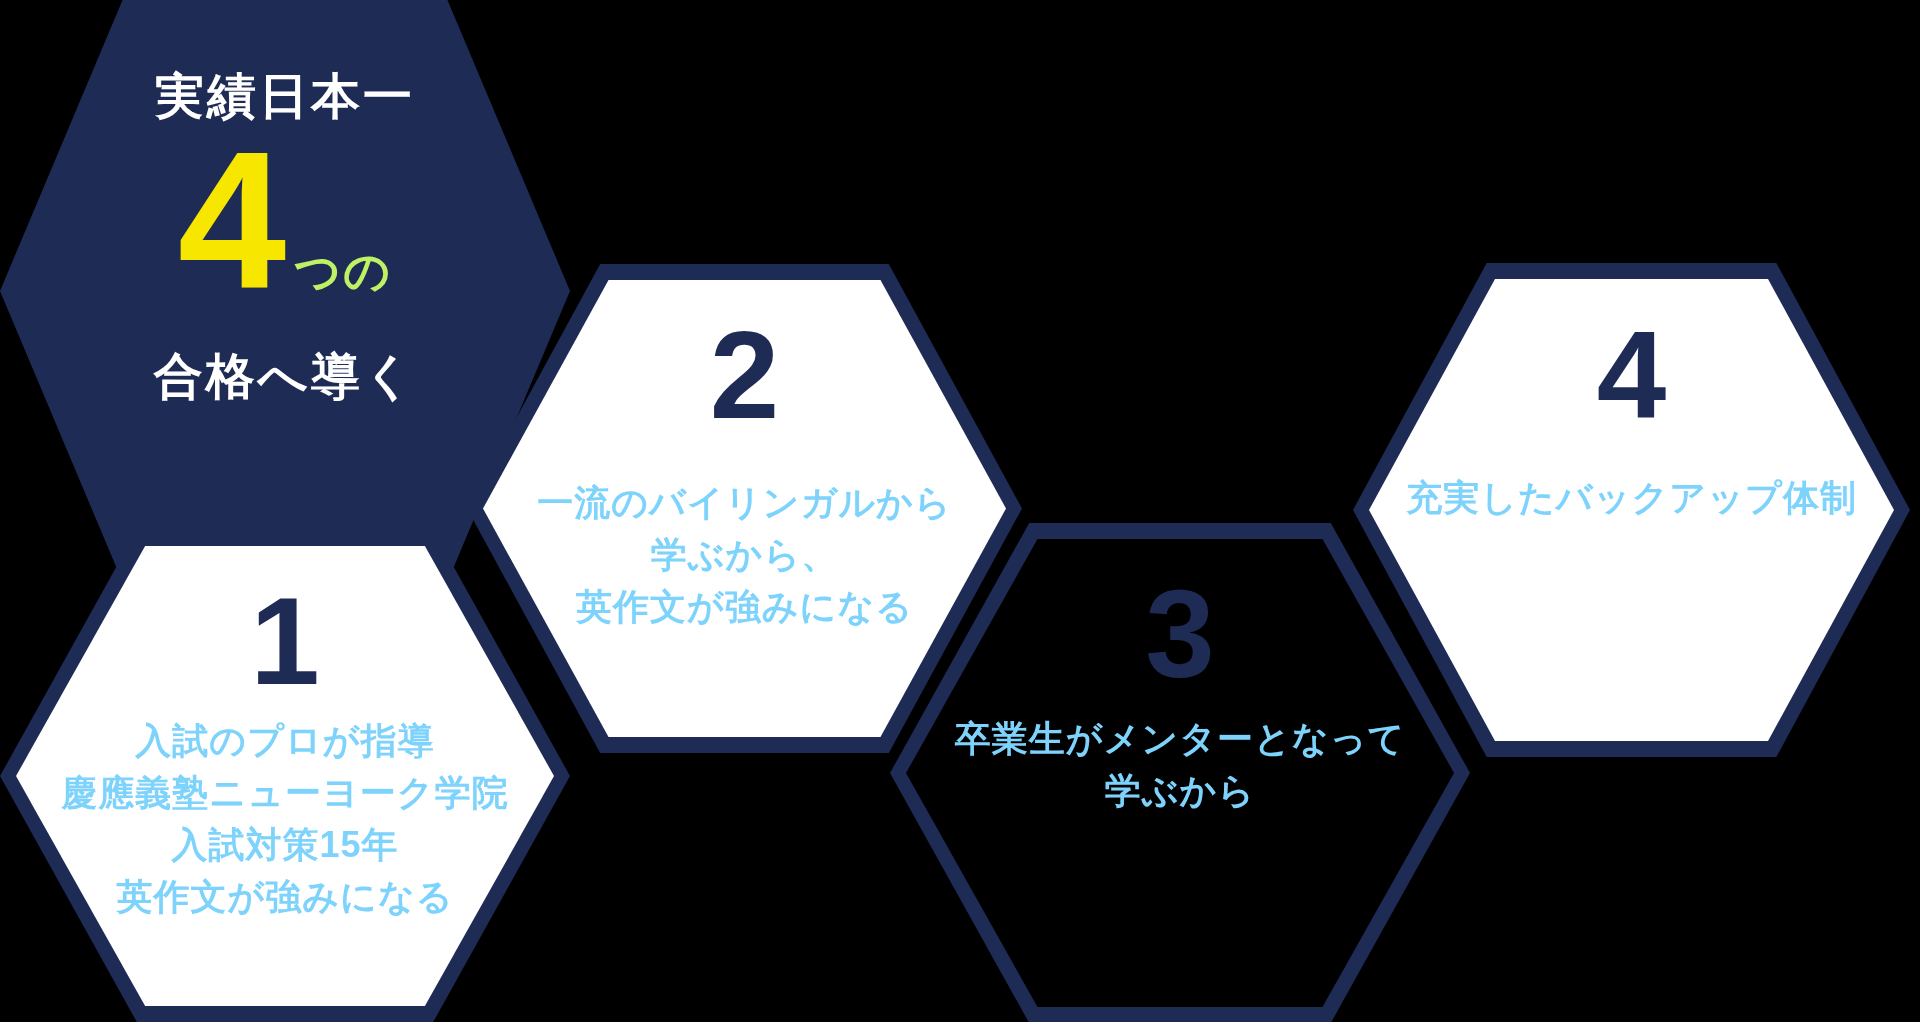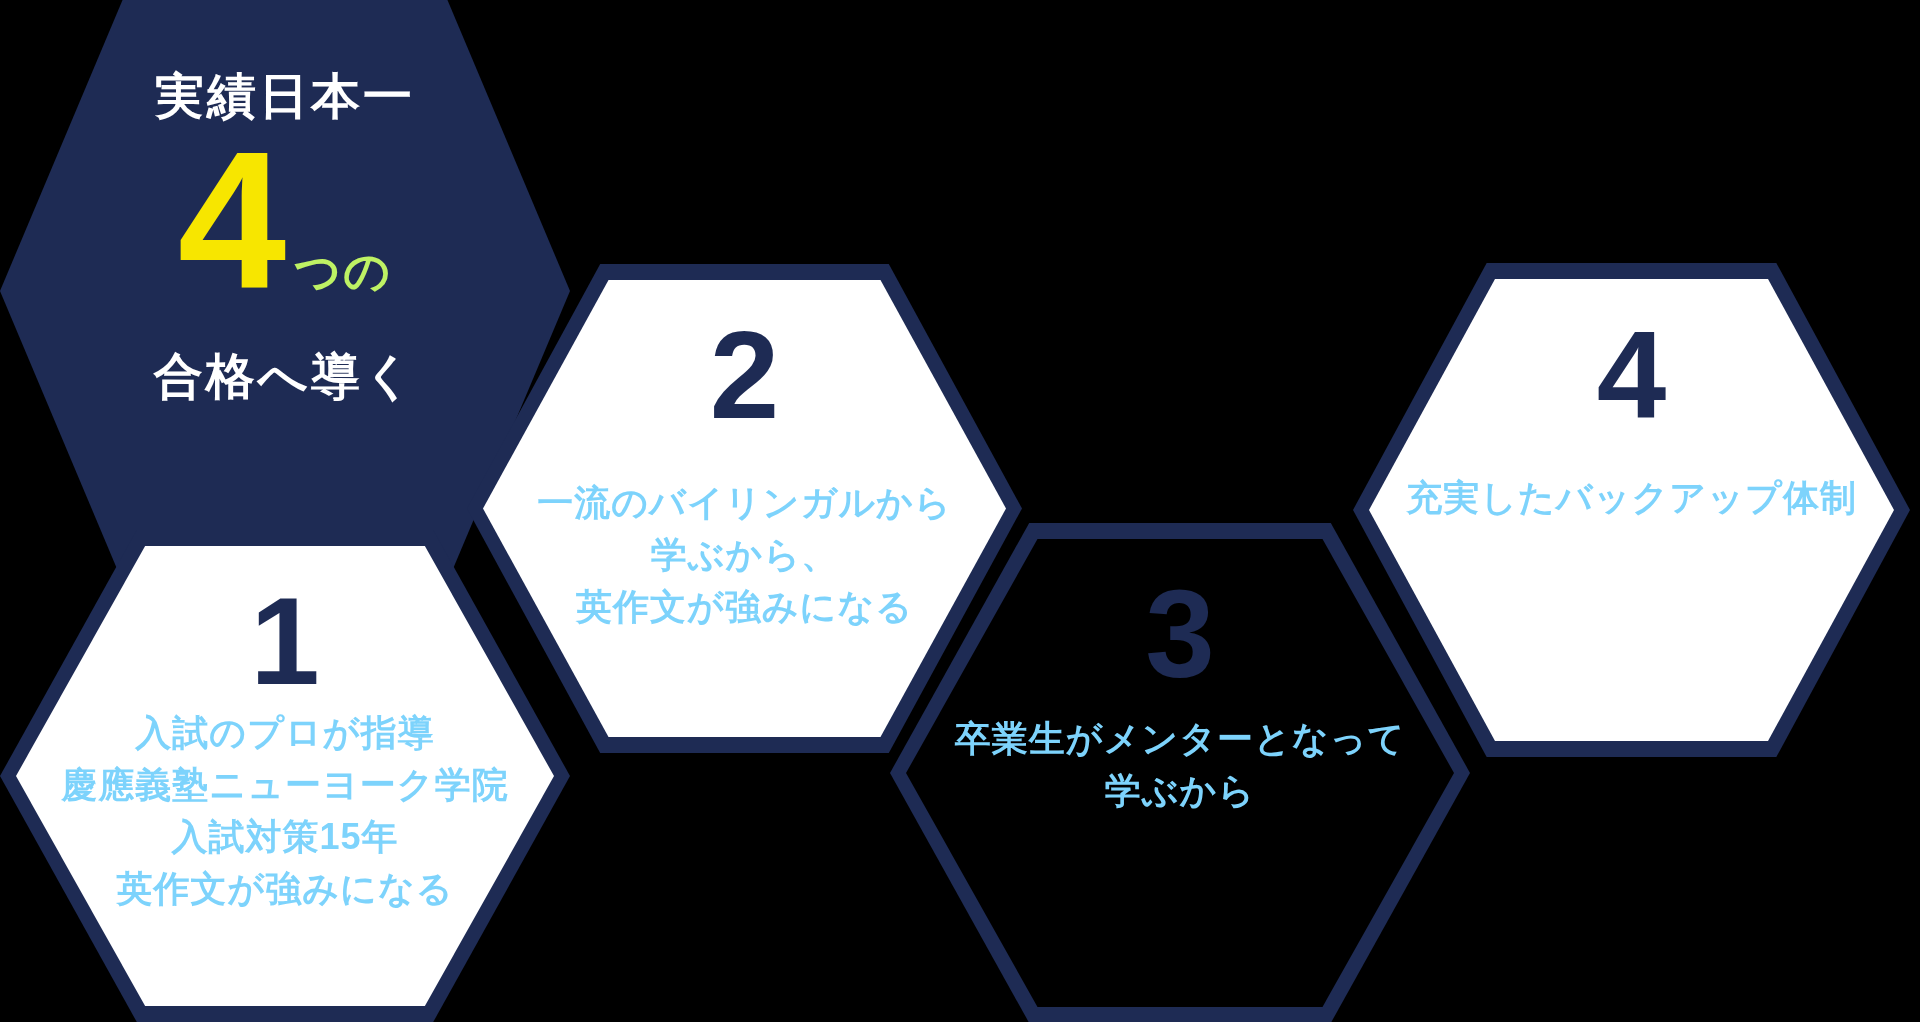--- a/index.html
+++ b/index.html
@@ -54,21 +54,21 @@
   }
 
   .point-number {
     margin-top: 48px;
     font-size: 125px;
     line-height: 125px;
     font-weight: 800;
     color: #1e2b54;
   }
   .point-lines { display: block; }
-  .p1 .point-lines { margin-top: 4px; }
+  .p1 .point-lines { margin-top: 12px; }
   .p2 .point-lines { margin-top: 40px; }
   .p3 .point-lines { margin-top: 17px; }
   .p4 .point-lines { margin-top: 36px; }
   .point-line {
     font-size: 36px;
     line-height: 52px;
     font-weight: 800;
     letter-spacing: 1px;
     color: #7dd3fc;
     white-space: nowrap;

